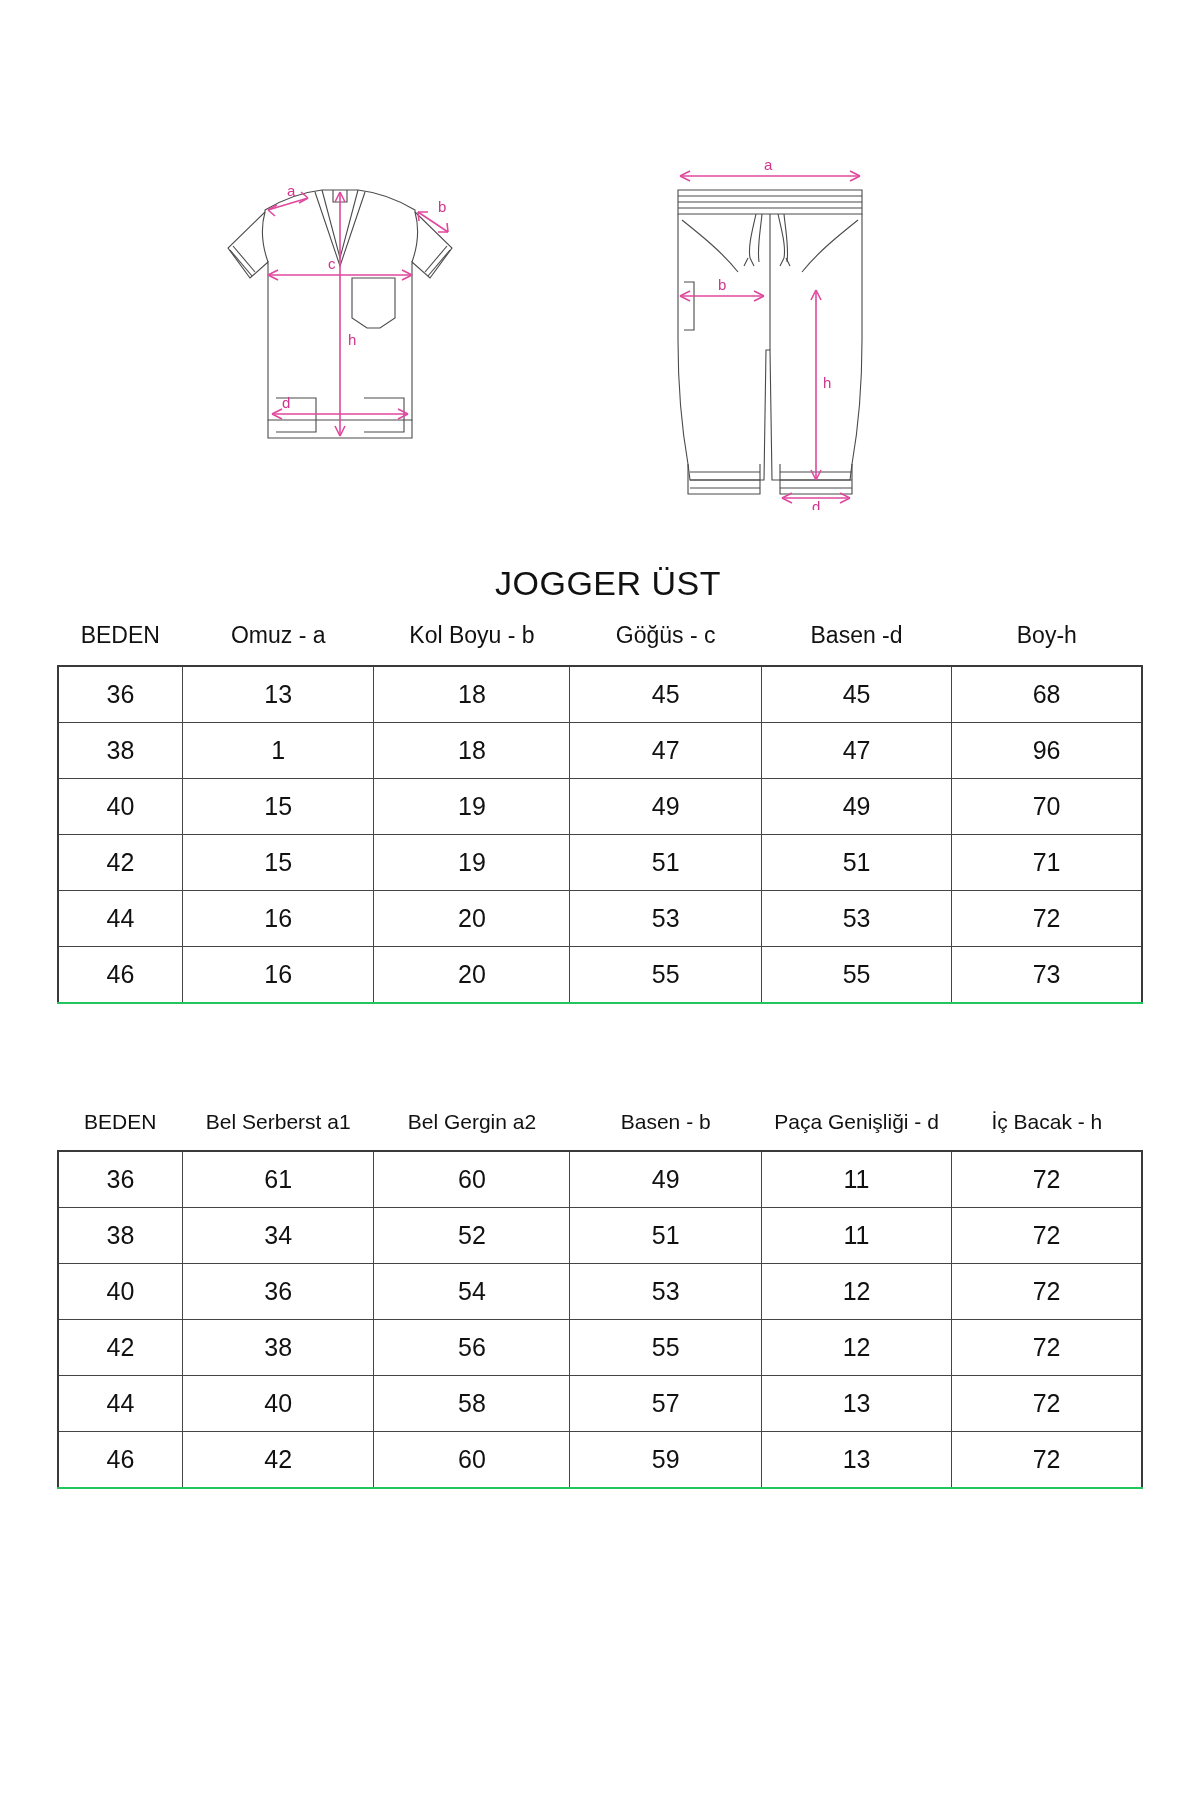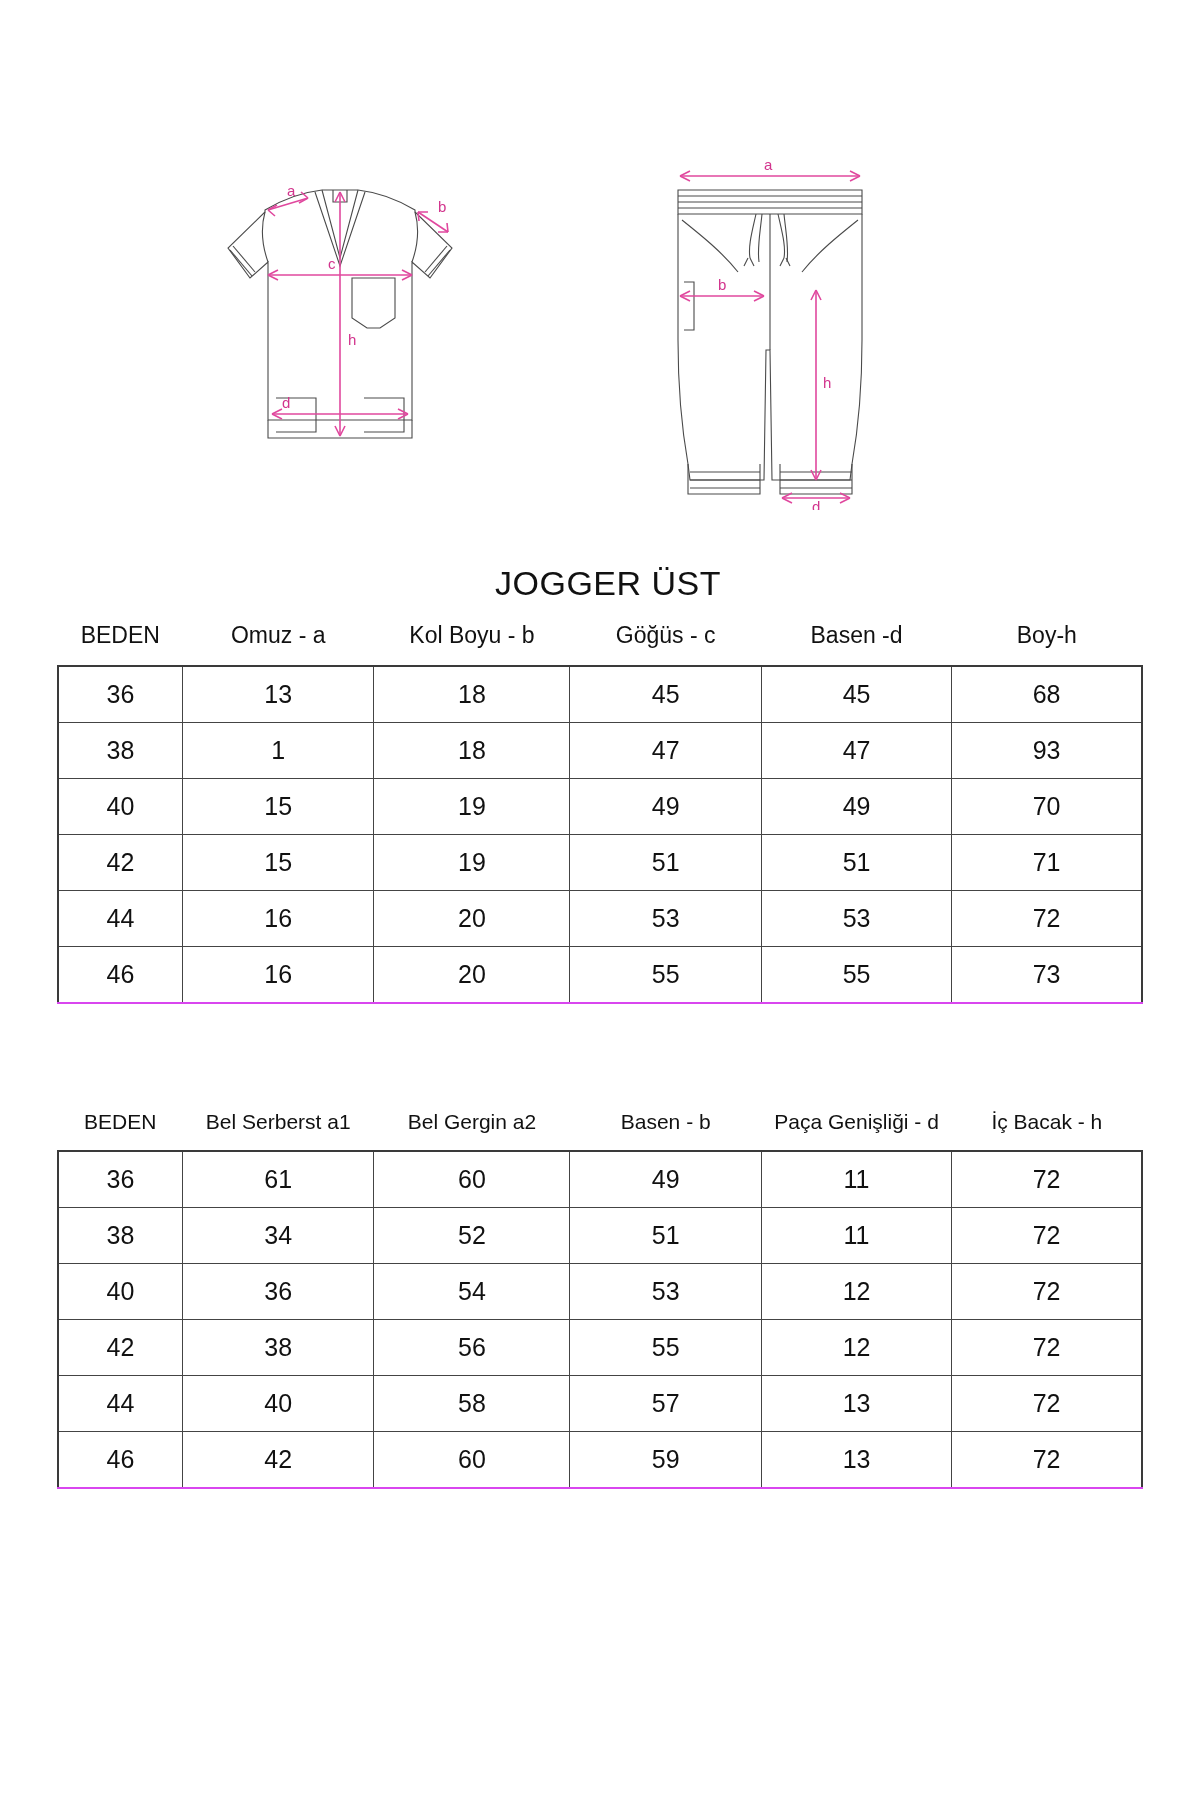--- a/index.html
+++ b/index.html
@@ -76,21 +76,21 @@
     border-width: 1px 1px 1px 1px;
     text-align: center;
     font-size: 25px;
     padding: 13px 0;
     color: #111111;
     background: #ffffff;
   }
   table.sizes tbody tr td:first-child { border-left: 2px solid #3a3a3a; }
   table.sizes tbody tr td:last-child { border-right: 2px solid #3a3a3a; }
   table.sizes tbody tr:first-child td { border-top: 2px solid #3a3a3a; }
-  table.sizes tbody tr:last-child td { border-bottom: 2px solid #d946ef; margin-top: 44px; }
+  table.sizes tbody tr:last-child td { border-bottom: 2px solid #22c55e; margin-top: 44px; }
 
   
   .t1 col.c0 { width: 108px; }
   .t1 col.c1 { width: 166px; }
   .t1 col.c2 { width: 170px; }
   .t1 col.c3 { width: 166px; }
   .t1 col.c4 { width: 165px; }
   .t1 col.c5 { width: 165px; }
 
   .t2 col.c0 { width: 108px; }
@@ -261,21 +261,21 @@
           <td>45</td>
           <td>45</td>
           <td>68</td>
         </tr>
         <tr>
           <td>38</td>
           <td>1</td>
           <td>18</td>
           <td>47</td>
           <td>47</td>
-          <td>93</td>
+          <td>96</td>
         </tr>
         <tr>
           <td>40</td>
           <td>15</td>
           <td>19</td>
           <td>49</td>
           <td>49</td>
           <td>70</td>
         </tr>
         <tr>

